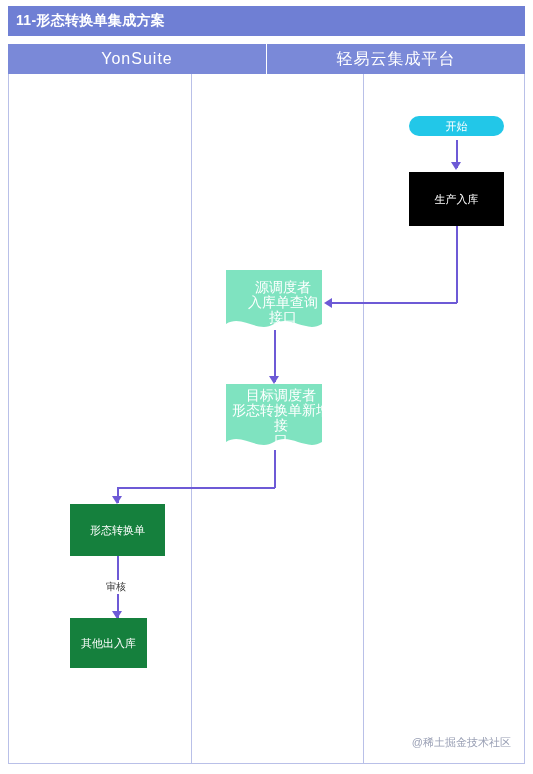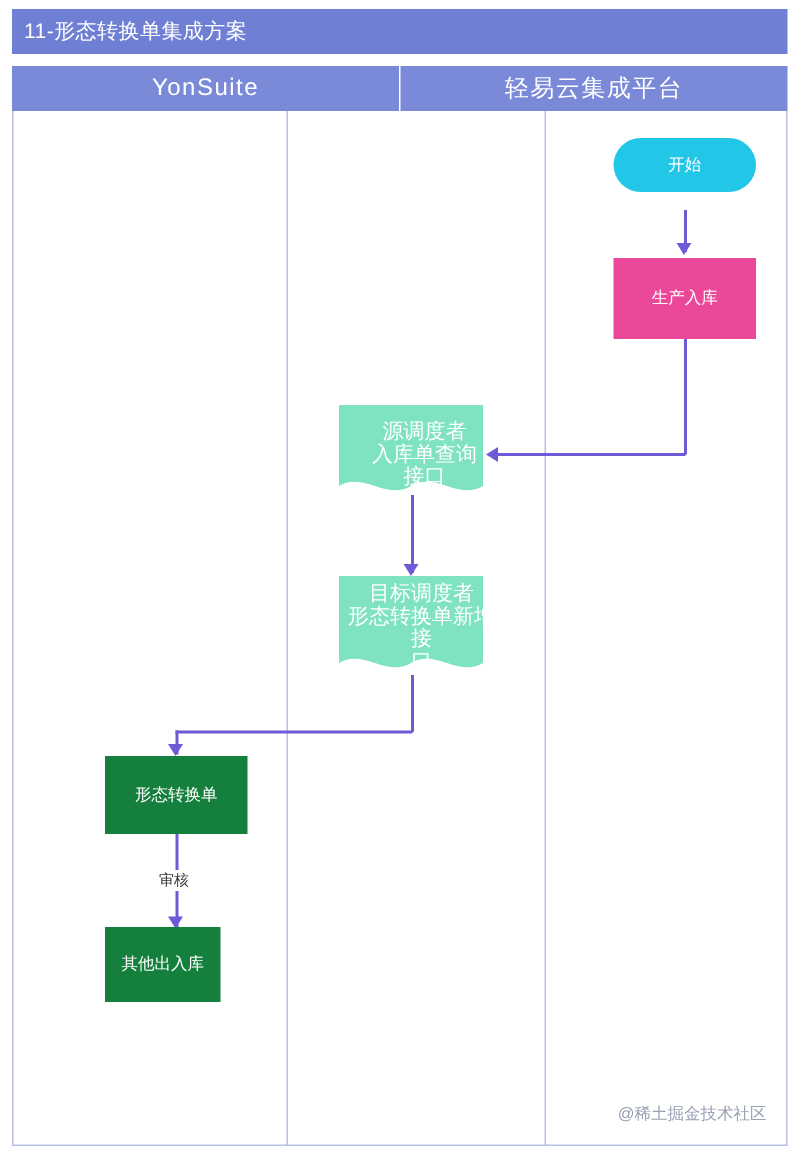--- a/index.html
+++ b/index.html
@@ -26,20 +26,21 @@
     height: 30px;
     background: #6f7fd4;
     display: flex;
     align-items: center;
   }
   .title-text {
     color: #ffffff;
     font-size: 14px;
     padding-left: 8px;
     letter-spacing: 0.3px;
+    font-weight: bold;
   }
   
   .lane-header-band {
     position: absolute;
     left: 8px;
     top: 44px;
     width: 517px;
     height: 30px;
     background: #7a89d8;
     display: flex;
@@ -87,21 +88,21 @@
     color: #ffffff;
     font-size: 11px;
     line-height: 15px;
     box-sizing: border-box;
   }
   .node-start {
     background: #22c7e8;
     border-radius: 22px;
   }
   .node-process {
-    background: #ec4899;
+    background: #000000;
   }
   .node-light {
     background: #15803d;
   }
   .doc-wrap {
     position: absolute;
   }
   .doc-wrap svg {
     position: absolute;
     left: 0;
@@ -173,21 +174,21 @@
 
   <div class="lane-header-band">
     <div class="lane-header">YonSuite</div>
     <div class="lane-header">轻易云集成平台</div>
   </div>
 
   <div class="lane-body"></div>
   <div class="lane-divider" id="divider-1"></div>
   <div class="lane-divider" id="divider-2"></div>
 
-  <div class="node node-start" style="left:409px; top:92px; width:95px; height:36px;">开始</div>
+  <div class="node node-start" style="left:409px; top:116px; width:95px; height:20px;">开始</div>
 
   <div class="conn conn-v" style="left:456px; top:140px; height:28px;"></div>
   <div class="arrow arrow-down" style="left:451px; top:162px;"></div>
 
   <div class="node node-process" style="left:409px; top:172px; width:95px; height:54px;">生产入库</div>
 
   <div class="conn conn-v" style="left:456px; top:226px; height:77px;"></div>
   <div class="conn conn-h" style="left:330px; top:302px; width:127px;"></div>
   <div class="arrow arrow-left" style="left:324px; top:298px;"></div>
 

